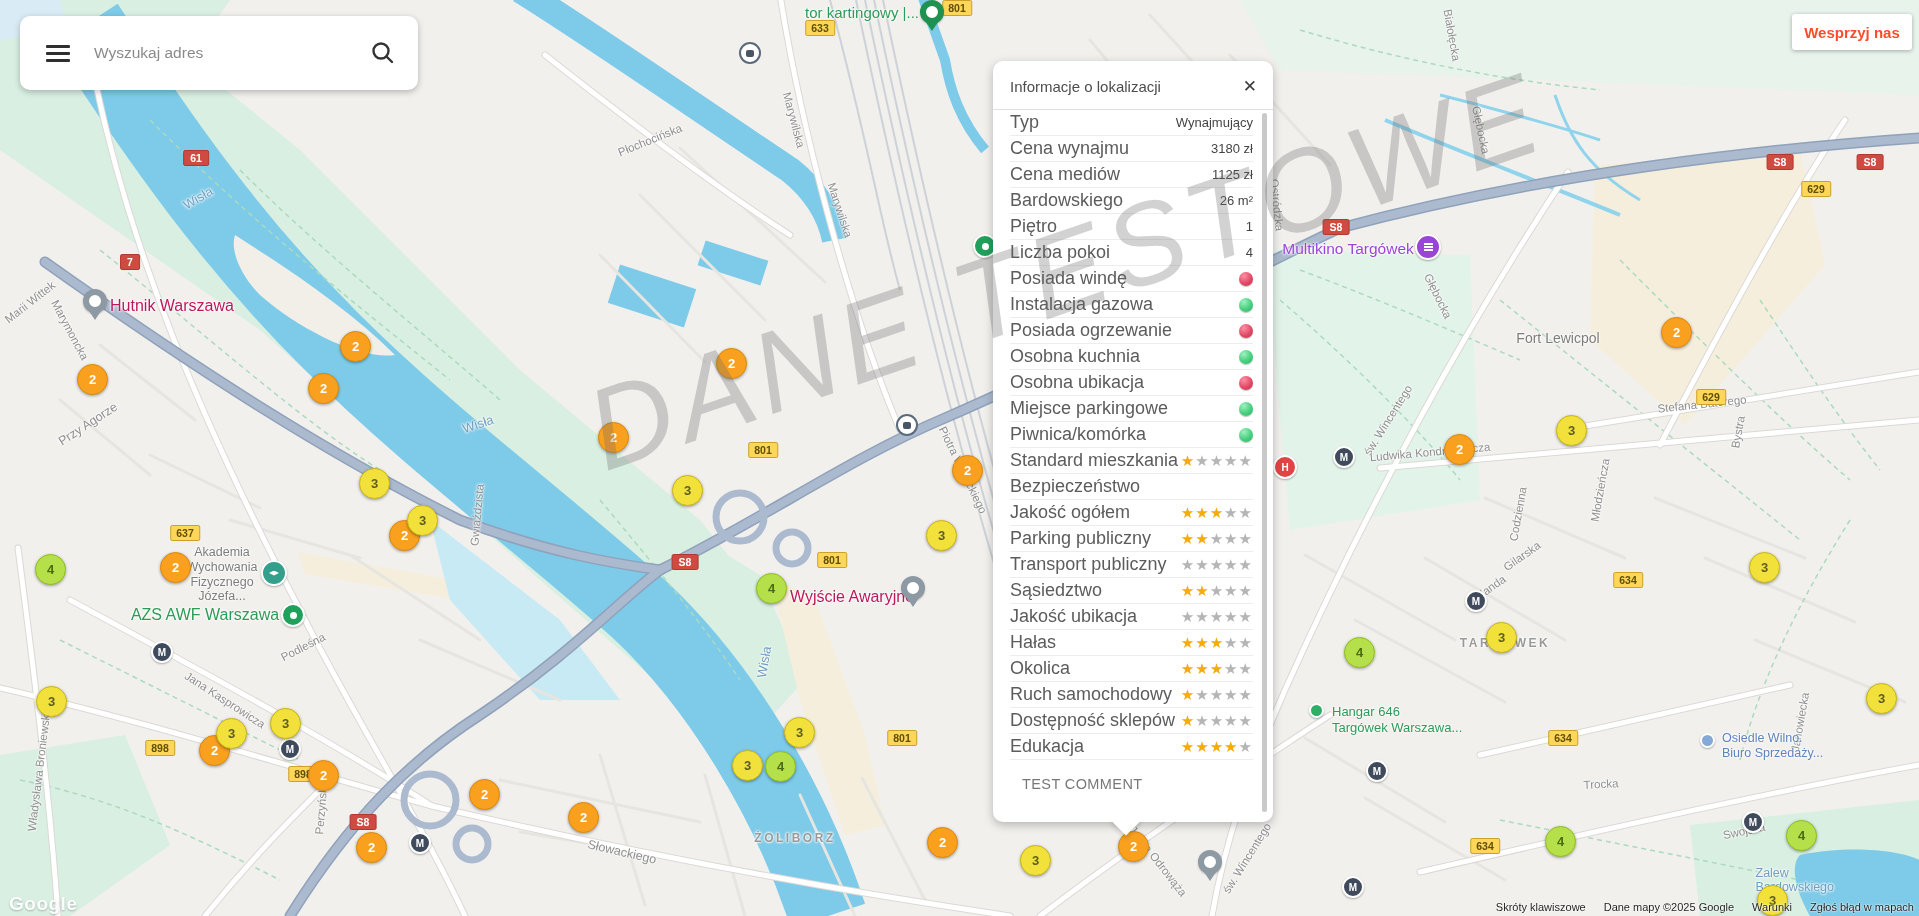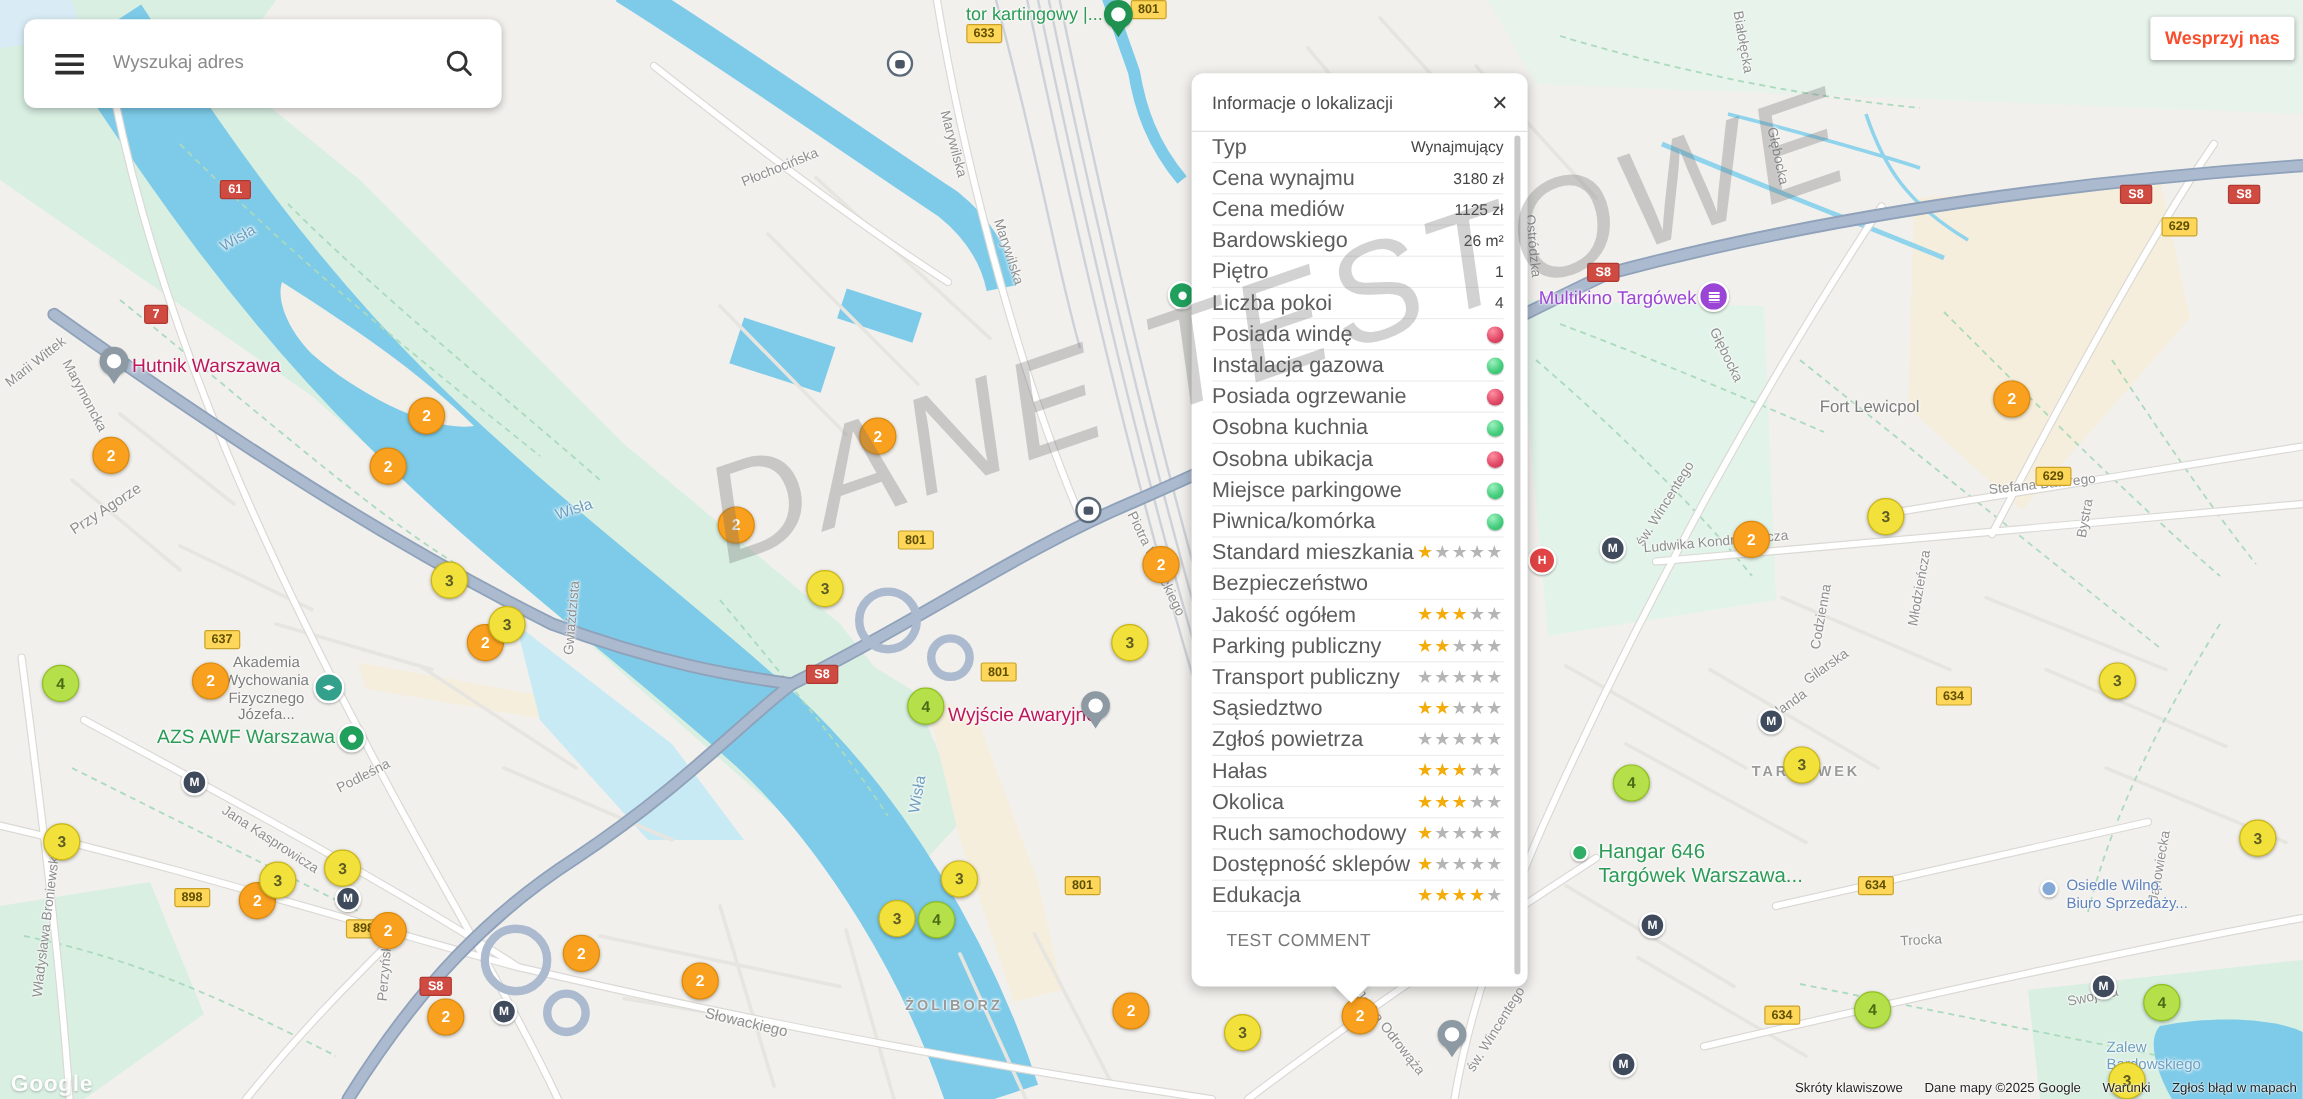--- a/index.html
+++ b/index.html
@@ -14,21 +14,21 @@
           text-shadow:0 0 2px #fff,0 0 3px #fff,0 0 3px #fff;transform-origin:center;}
   .mlabel.st{font-size:11.5px;}
   .mlabel.st2{font-size:12.5px;}
   .mlabel.dist{font-size:12px;letter-spacing:2.5px;color:#9a9a9a;font-weight:bold;}
   .mlabel.water{color:#6f9fc0;font-size:13px;}
   .mlabel.water2{color:#6f9fc0;font-size:12.5px;}
   .mlabel.pg{color:#be185d;font-size:16px;}
   .mlabel.pg2{color:#7d7d7d;font-size:14px;}
   .mlabel.pgm{color:#7d7d7d;font-size:12.5px;text-align:center;line-height:1.18;}
   .mlabel.green-lg{color:#2c9b57;font-size:16px;}
-  .mlabel.green-ml{color:#2c9b57;font-size:17px;text-align:left;line-height:1.2;}
+  .mlabel.green-ml{color:#2c9b57;font-size:13px;text-align:left;line-height:1.2;}
   .mlabel.blue-ml{color:#5f83bd;font-size:12.5px;text-align:left;line-height:1.2;}
   .mlabel.purple{color:#9b45d6;font-size:15.5px;}
   .mlabel.kart{color:#2c9b57;font-size:15px;}
 
   .mk{position:absolute;width:29px;height:29px;border-radius:50%;z-index:10;
       display:flex;align-items:center;justify-content:center;font-size:13px;font-weight:bold;
       box-shadow:0 1px 3px rgba(0,0,0,.35);pointer-events:auto;cursor:pointer;}
   .mk.orange{background:#f9a01f;border:1px solid #dd8a0a;color:#fff;}
   .mk.yellow{background:#f3e13b;border:1px solid #cbb714;color:#5d5d24;}
   .mk.green{background:#b5e04a;border:1px solid #8fc11e;color:#4c6a15;}
@@ -465,21 +465,21 @@
       </li>
       <li class="row">
         <span class="lab">Transport publiczny</span>
         <span class="stars"><span class="s">★</span><span class="s">★</span><span class="s">★</span><span class="s">★</span><span class="s">★</span></span>
       </li>
       <li class="row">
         <span class="lab">Sąsiedztwo</span>
         <span class="stars"><span class="s gold">★</span><span class="s gold">★</span><span class="s">★</span><span class="s">★</span><span class="s">★</span></span>
       </li>
       <li class="row">
-        <span class="lab">Zgłoś powietrza</span>
+        <span class="lab">Jakość ubikacja</span>
         <span class="stars"><span class="s">★</span><span class="s">★</span><span class="s">★</span><span class="s">★</span><span class="s">★</span></span>
       </li>
       <li class="row">
         <span class="lab">Hałas</span>
         <span class="stars"><span class="s gold">★</span><span class="s gold">★</span><span class="s gold">★</span><span class="s">★</span><span class="s">★</span></span>
       </li>
       <li class="row">
         <span class="lab">Okolica</span>
         <span class="stars"><span class="s gold">★</span><span class="s gold">★</span><span class="s gold">★</span><span class="s">★</span><span class="s">★</span></span>
       </li>

